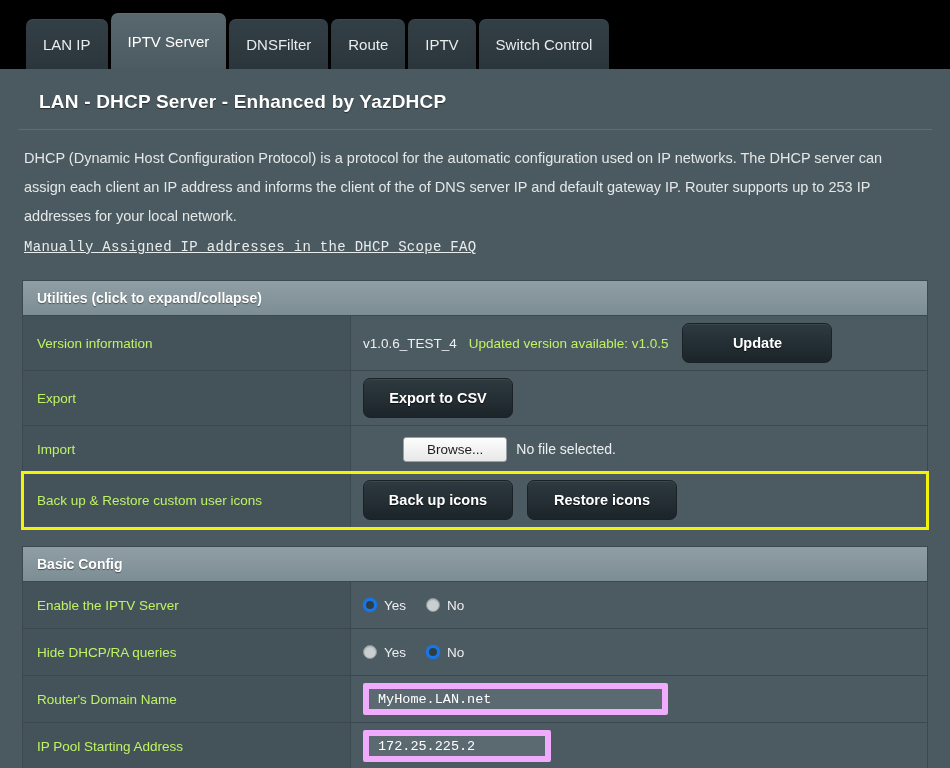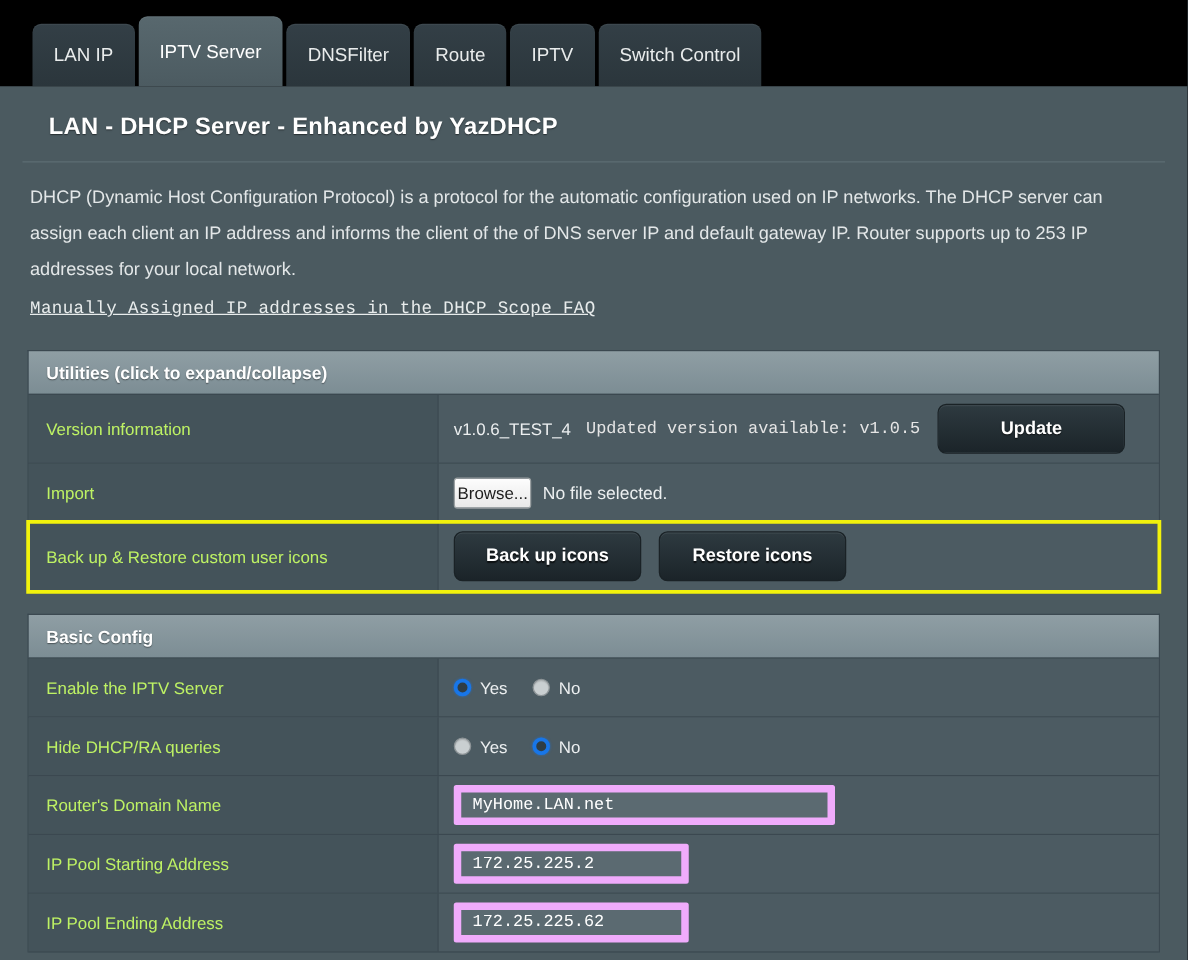--- a/index.html
+++ b/index.html
@@ -160,36 +160,36 @@
   }
   .btn.wide{min-width:150px;}
 
   .version{
     font-size:13.5px;
     color:#eceff0;
     font-family:"Liberation Sans", sans-serif;
   }
   .version-note{
     font-size:13.5px;
-    color:#e5e5e5;
+    color:#bef264;
     margin-left:-2px;
-    font-family:Liberation Mono, monospace;
   }
 
   
   .fileinput{display:flex;align-items:center;gap:9px;}
   .browse-btn{
     background:linear-gradient(#fdfdfd,#e8e8e8);
     border:1px solid #9aa0a2;
     border-radius:3px;
     color:#1d1d1d;
     font-size:13.5px;
-    padding:4px 2px;
+    padding:4px 23px;
     cursor:pointer;
     font-family:"Liberation Sans", sans-serif;
+    margin-left:40px;
   }
   .file-status{font-size:14px;color:#eceff0;}
 
   
   .radio-group{display:flex;align-items:center;gap:20px;}
   .radio-opt{display:flex;align-items:center;gap:7px;cursor:pointer;}
   .radio{
     width:14px;height:14px;border-radius:50%;
     box-sizing:border-box;
     background:#c9cfd1;
@@ -259,20 +259,26 @@
 
       <div class="row">
         <div class="cell-label">Version information</div>
         <div class="cell-value">
           <span class="version">v1.0.6_TEST_4</span>
           <span class="version-note">Updated version available: v1.0.5</span>
           <span class="btn">Update</span>
         </div>
       </div>
 
+      <div class="row">
+        <div class="cell-label">Export</div>
+        <div class="cell-value">
+          <span class="btn wide">Export to CSV</span>
+        </div>
+      </div>
 
       <div class="row">
         <div class="cell-label">Import</div>
         <div class="cell-value">
           <span class="fileinput">
             <span class="browse-btn">Browse...</span>
             <span class="file-status">No file selected.</span>
           </span>
         </div>
       </div>

